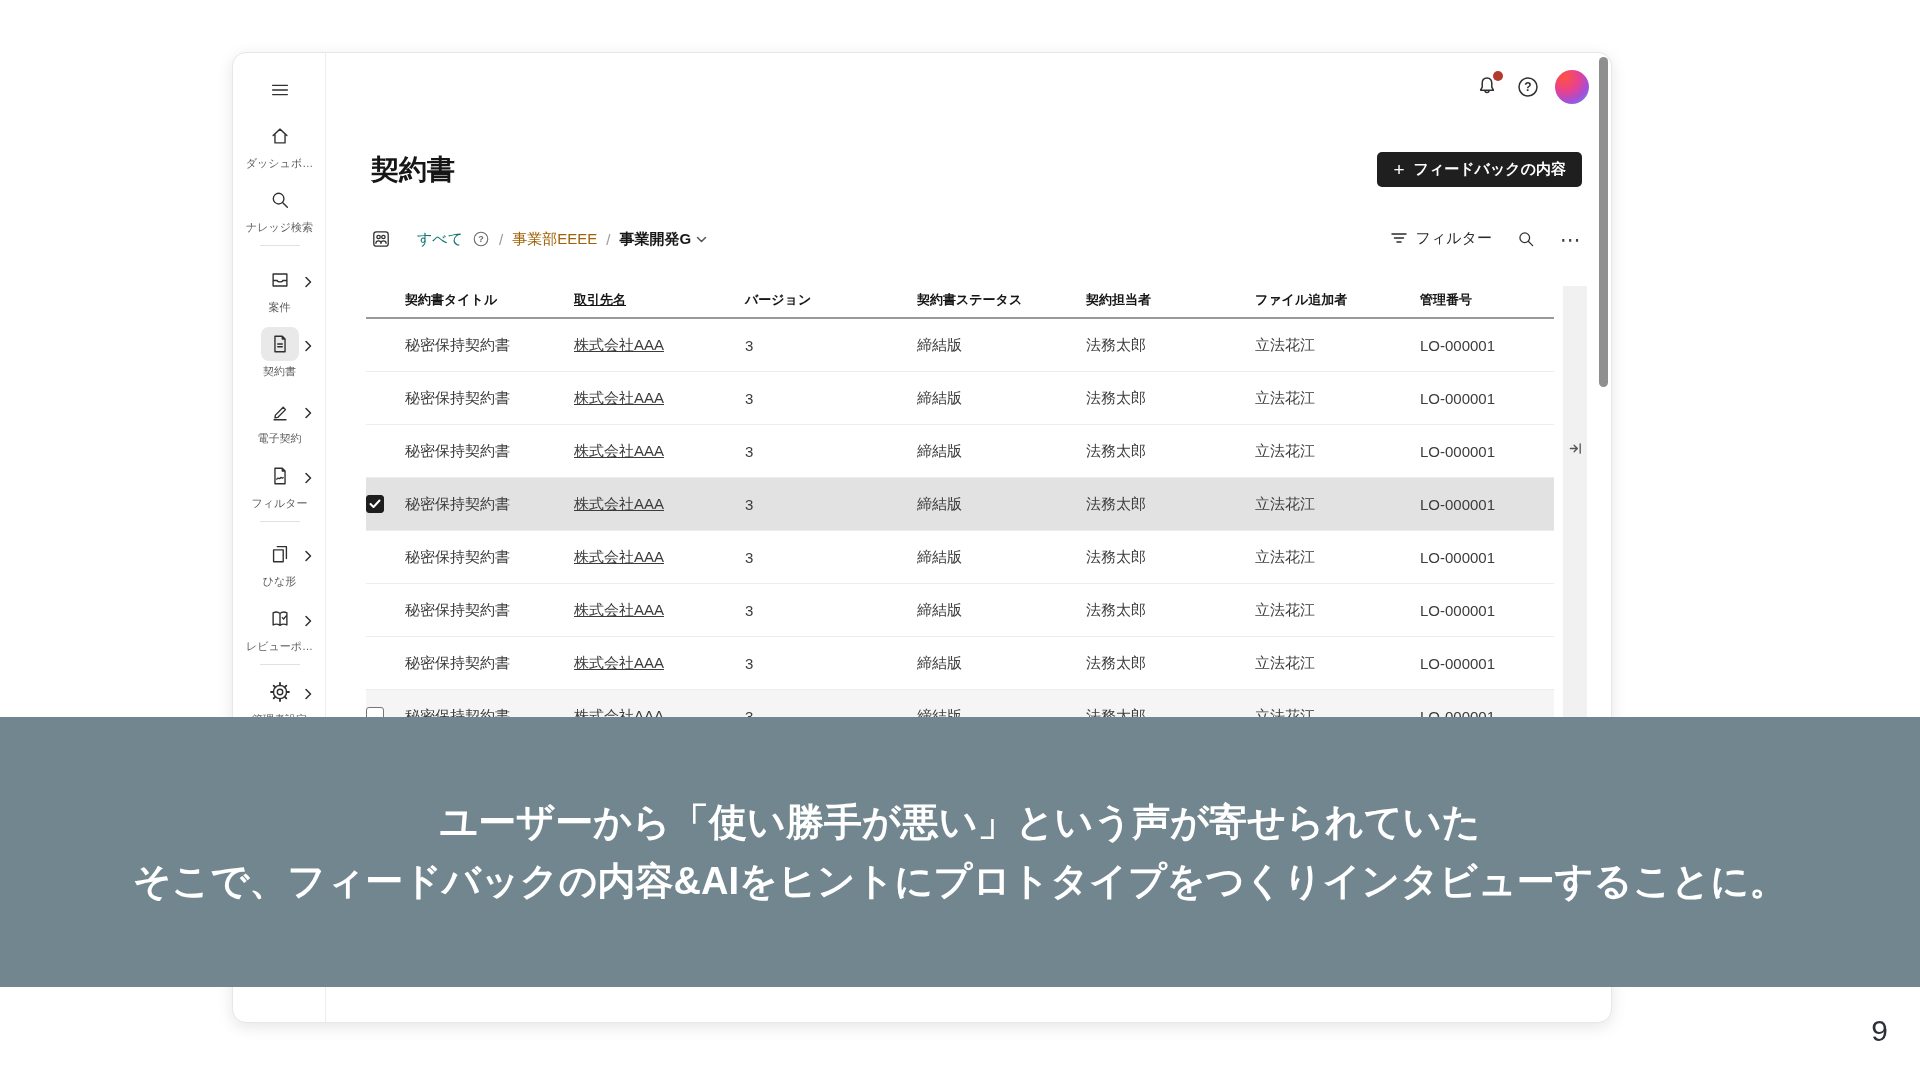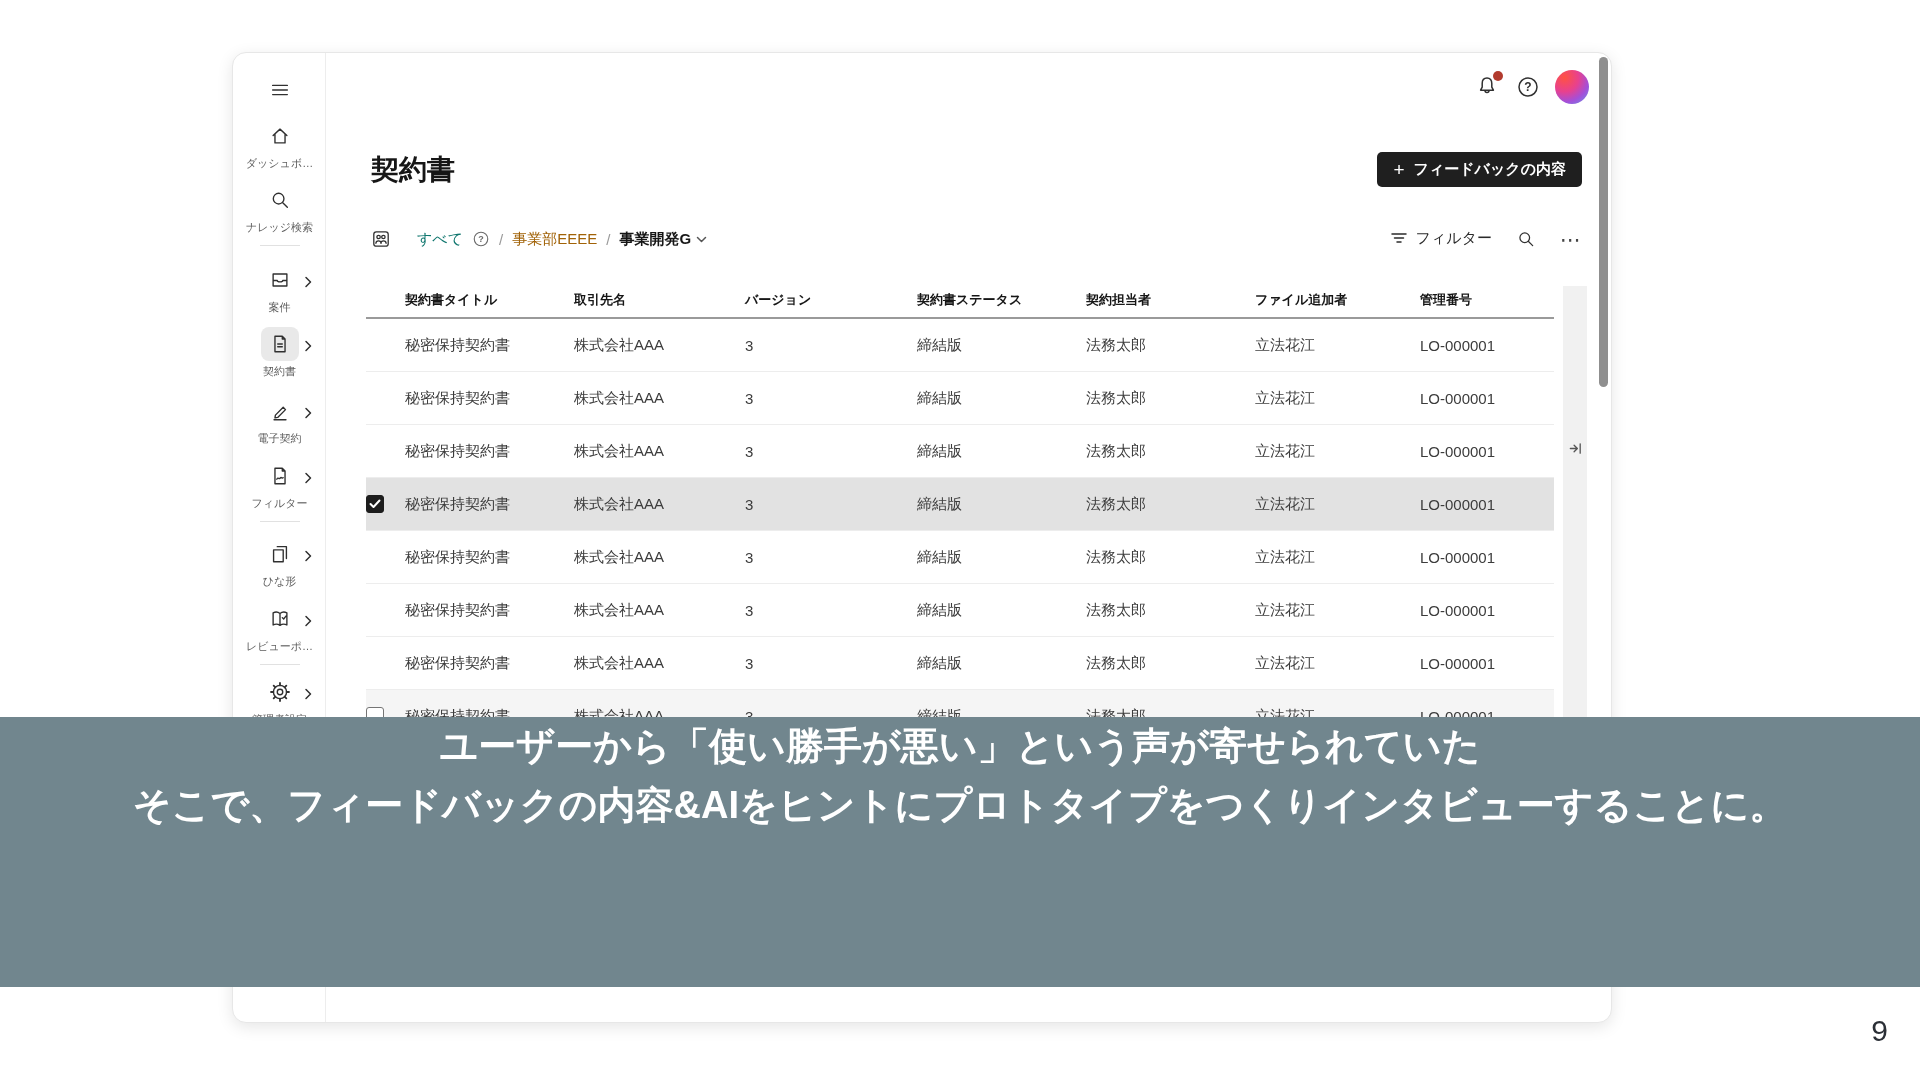--- a/index.html
+++ b/index.html
@@ -57,39 +57,39 @@
 
   
   .table { position:absolute; left:133px; top:230px; width:1188px; }
   .thead { display:flex; align-items:center; height:36px; border-bottom:2px solid #9a9a9a;
     font-size:13px; font-weight:bold; color:#161616; }
   .row { display:flex; align-items:center; height:53px; border-bottom:1px solid #ededed;
     font-size:15px; color:#3c3c3c; cursor:pointer; background:#fff; }
   .row.selected { background:#e2e2e2; }
   .row.hover { background:#f5f5f5; }
   .c-cb { width:39px; display:flex; align-items:center; }
-  .c0 { width:169px; } .c1 { width:171px; } .c2 { width:172px; }
+  .c0 { width:169px; } .c1 { width:171px;text-decoration:underline; } .c2 { width:172px; }
   .c3 { width:169px; } .c4 { width:169px; } .c5 { width:165px; }
   .c6 { width:134px; }
   .checkbox { width:18px; height:18px; border:1.5px solid #757575; border-radius:3px;
     background:#fff; display:flex; align-items:center; justify-content:center; }
   .checkbox.checked { background:#1d1d1d; border-color:#1d1d1d; }
   .checkbox svg { display:none; }
   .checkbox.checked svg { display:block; }
   .checkbox.hidden { visibility:hidden; }
 
   
   .side-strip { position:absolute; left:1330px; top:233px; width:24px; height:457px;
     background:#f1f1f1; display:flex; justify-content:center; }
   .strip-icon { position:absolute; top:155px; cursor:pointer; }
 
   
   .overlay { position:absolute; left:0; top:717px; width:1920px; height:270px;
     background:#71868E; z-index:20; display:flex; flex-direction:column;
-    align-items:center; gap:0; }
+    align-items:center; justify-content:center; gap:0; }
   .overlay-line { color:#ffffff; font-weight:bold; font-size:38px; line-height:59px;
     text-align:center; white-space:nowrap; }
 
   .page-num { position:absolute; right:32px; top:1014px; font-size:30px; color:#2b2f36; z-index:30; }
 </style>
 </head>
 <body>
 
 <div class="card">
 

